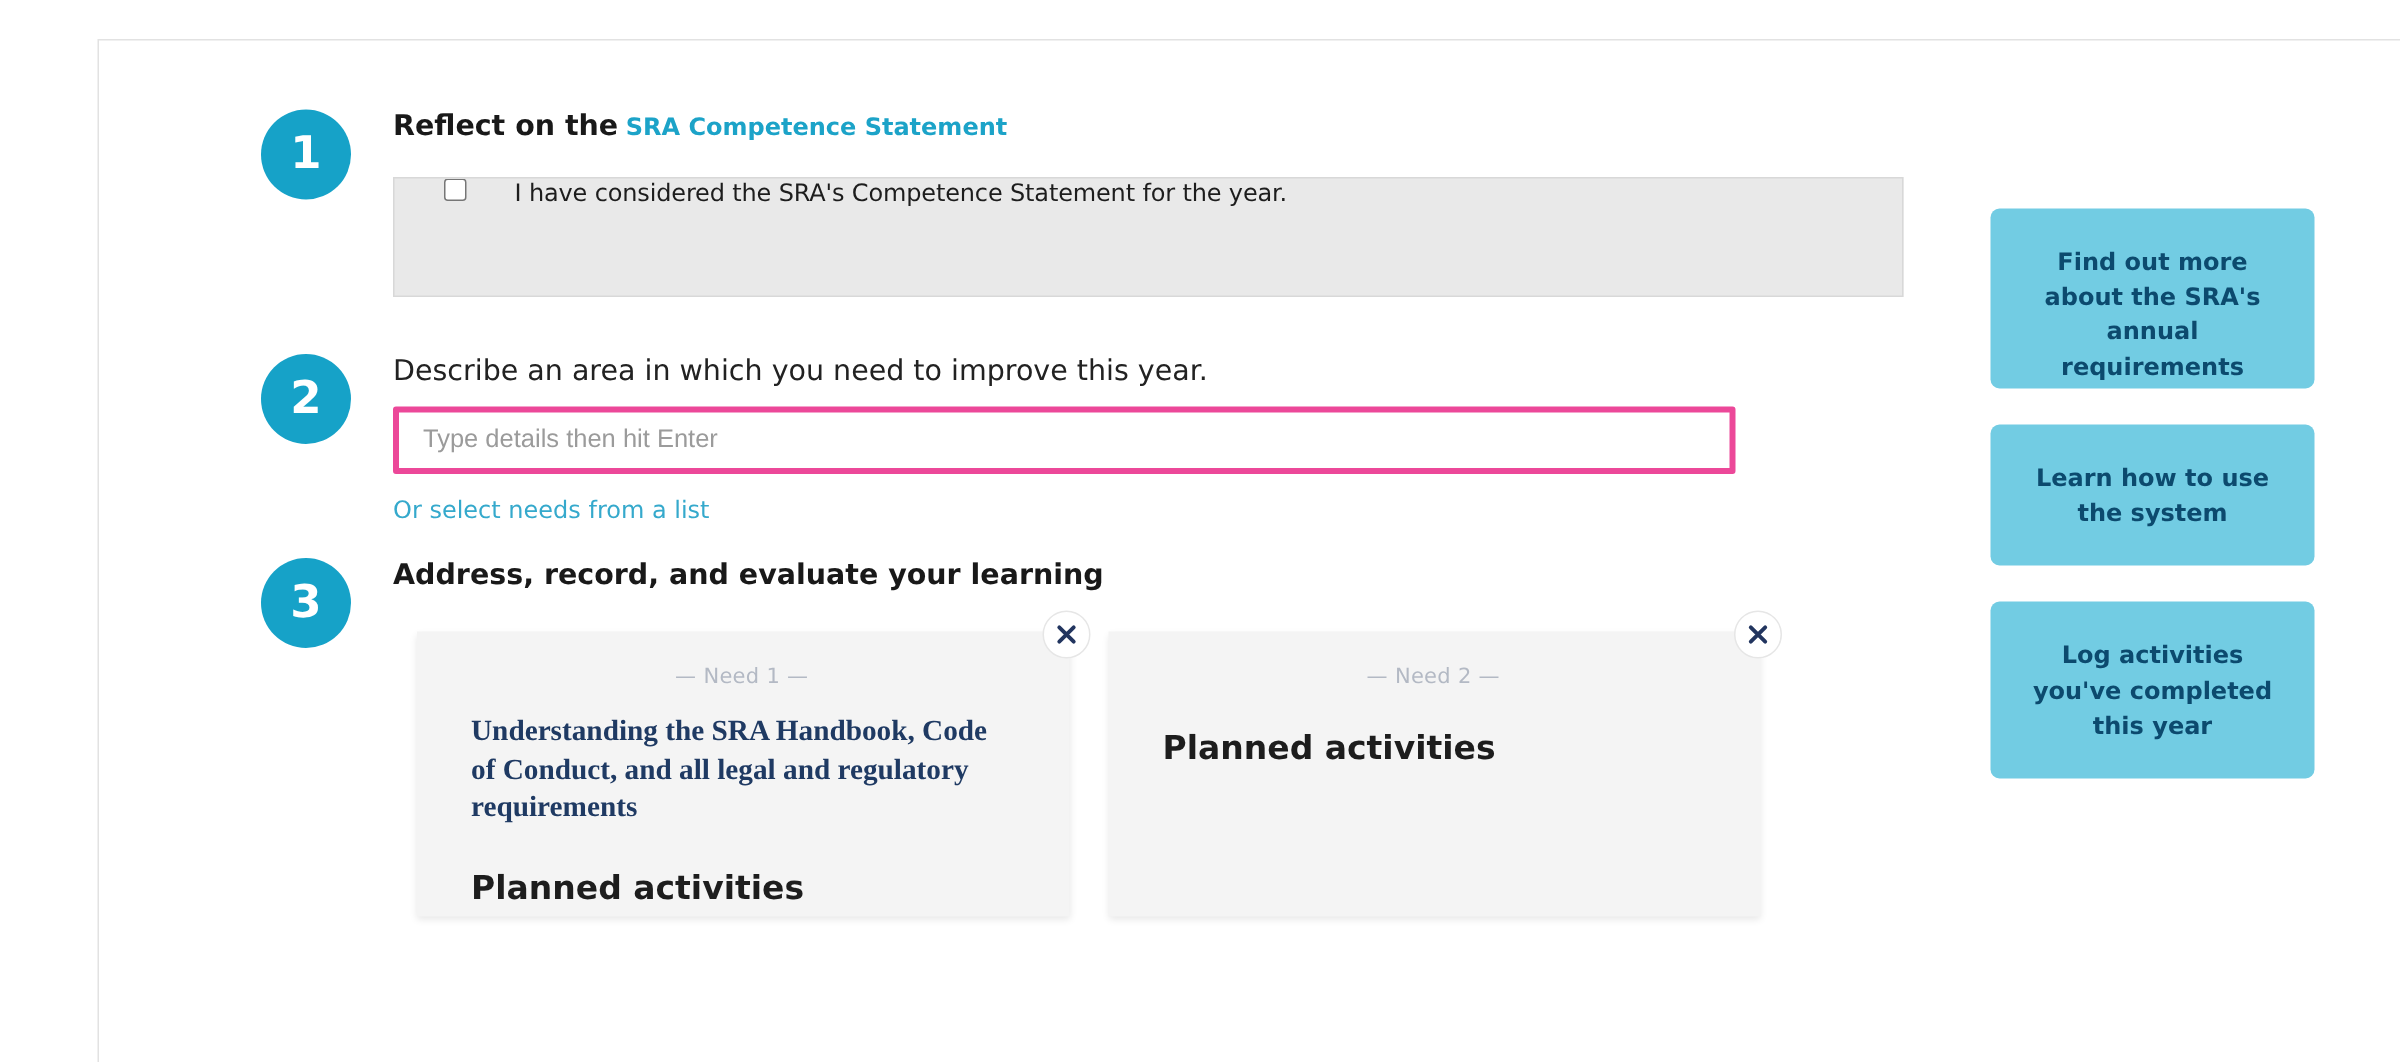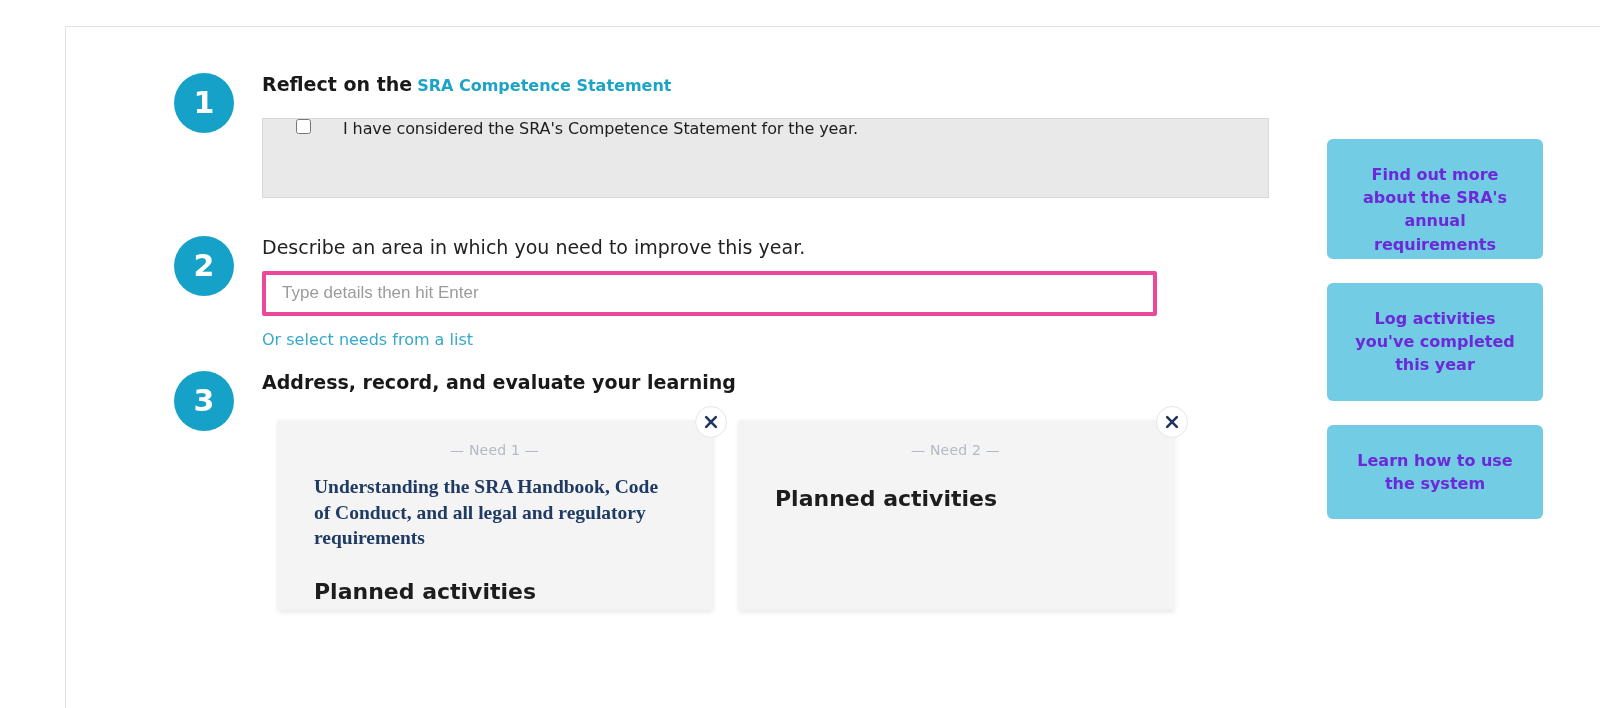--- a/index.html
+++ b/index.html
@@ -192,21 +192,21 @@
     position: absolute;
     left: 1327px;
     top: 139px;
     width: 216px;
   }
   .side-btn {
     width: 216px;
     background: #72cce3;
     border: none;
     border-radius: 6px;
-    color: #6d28d9;
+    color: #0c4a6e;
     font-family: "DejaVu Sans", sans-serif;
     font-weight: bold;
     font-size: 16px;
     line-height: 1.45;
     text-align: center;
     padding: 24px 18px;
     box-sizing: border-box;
     cursor: pointer;
     display: block;
   }
@@ -275,15 +275,15 @@
 
         </div>
       </div>
     </div>
 
   </div>
 </div>
 
 <div class="side-rail">
   <button class="side-btn tall">Find out more about the SRA's annual requirements</button>
+  <button class="side-btn">Learn how to use the system</button>
   <button class="side-btn">Log activities you've completed this year</button>
-  <button class="side-btn">Learn how to use the system</button>
 </div>
 
 </body></html>

